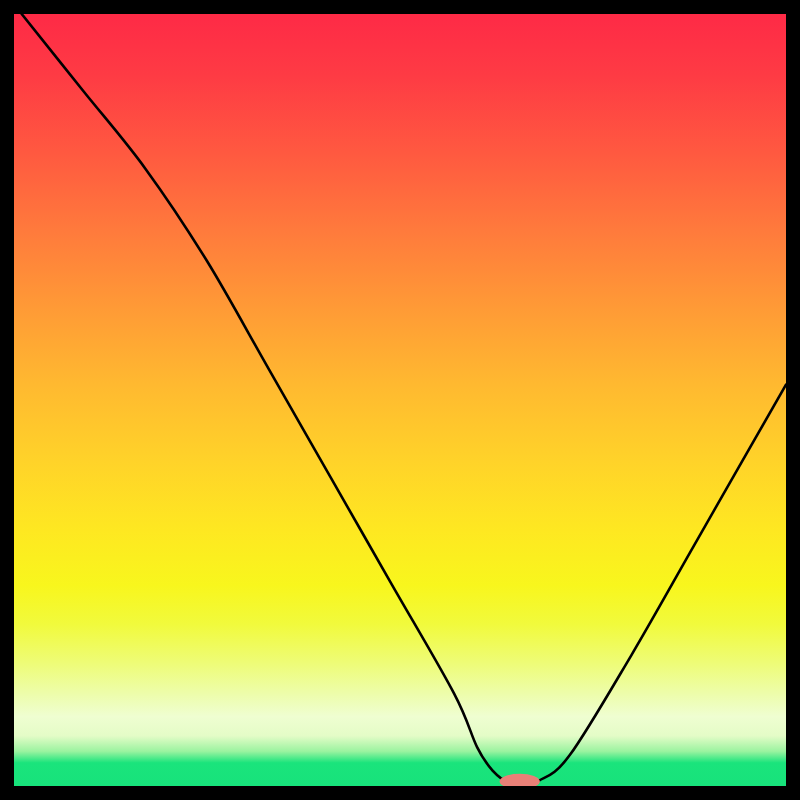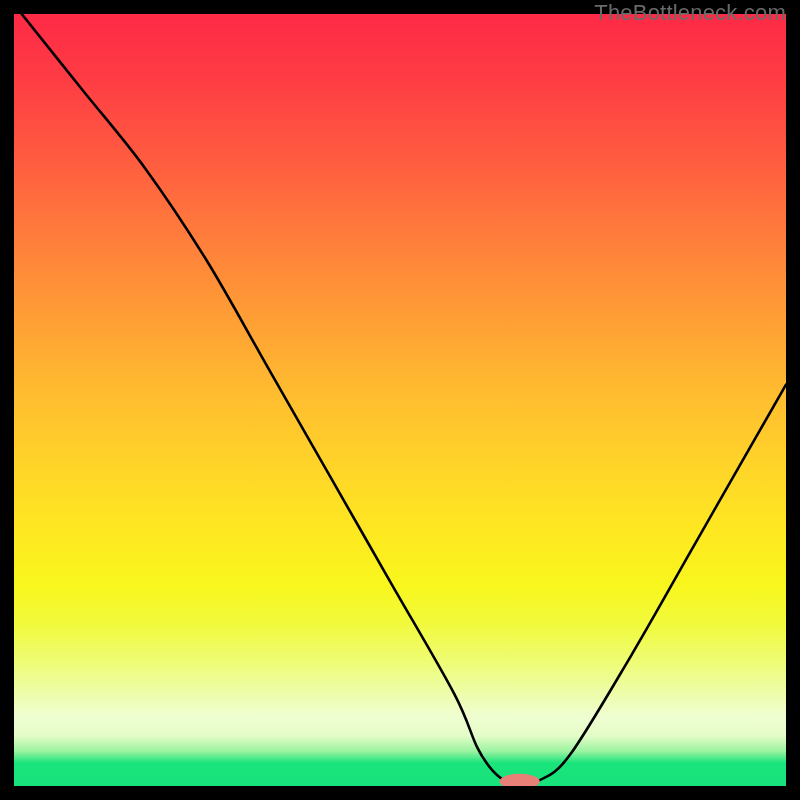--- a/index.html
+++ b/index.html
@@ -69,19 +69,18 @@
   .marker {
     stroke: none;
   }
 </style>
 </head>
 <body>
 
 <div class="frame">
   <div class="plot"></div>
 
-  <div class="watermark">TheBottleneck.com</div>
 
   <svg class="curve" viewBox="0 0 772 772" preserveAspectRatio="none">
     <path d="M 7.7 0.0 C 18.0 12.9, 48.9 51.5, 69.5 77.2 C 90.1 102.9, 110.7 126.1, 131.2 154.4 C 151.8 182.7, 172.4 213.6, 193.0 247.0 C 213.6 280.5, 234.2 319.1, 254.8 355.1 C 275.3 391.1, 295.9 427.2, 316.5 463.2 C 337.1 499.2, 357.7 535.3, 378.3 571.3 C 398.9 607.3, 425.9 652.3, 440.0 679.4 C 454.2 706.4, 456.8 720.5, 463.2 733.4 C 469.6 746.3, 473.5 750.8, 478.6 756.6 C 483.8 762.3, 488.9 766.2, 494.1 768.1 C 499.2 770.1, 504.4 768.4, 509.5 768.1 C 514.7 767.9, 517.2 771.1, 525.0 766.6 C 532.7 762.1, 540.4 762.1, 555.8 741.1 C 571.3 720.1, 597.0 675.5, 617.6 640.8 C 638.2 606.0, 658.8 568.7, 679.4 532.7 C 699.9 496.7, 725.7 451.6, 741.1 424.6 C 756.6 397.6, 766.9 379.6, 772.0 370.6"></path>
     <ellipse class="marker" fill="#e88077" cx="505.7" cy="767.4" rx="20.1" ry="7.7"></ellipse>
   </svg>
 </div>
 
 </body></html>

